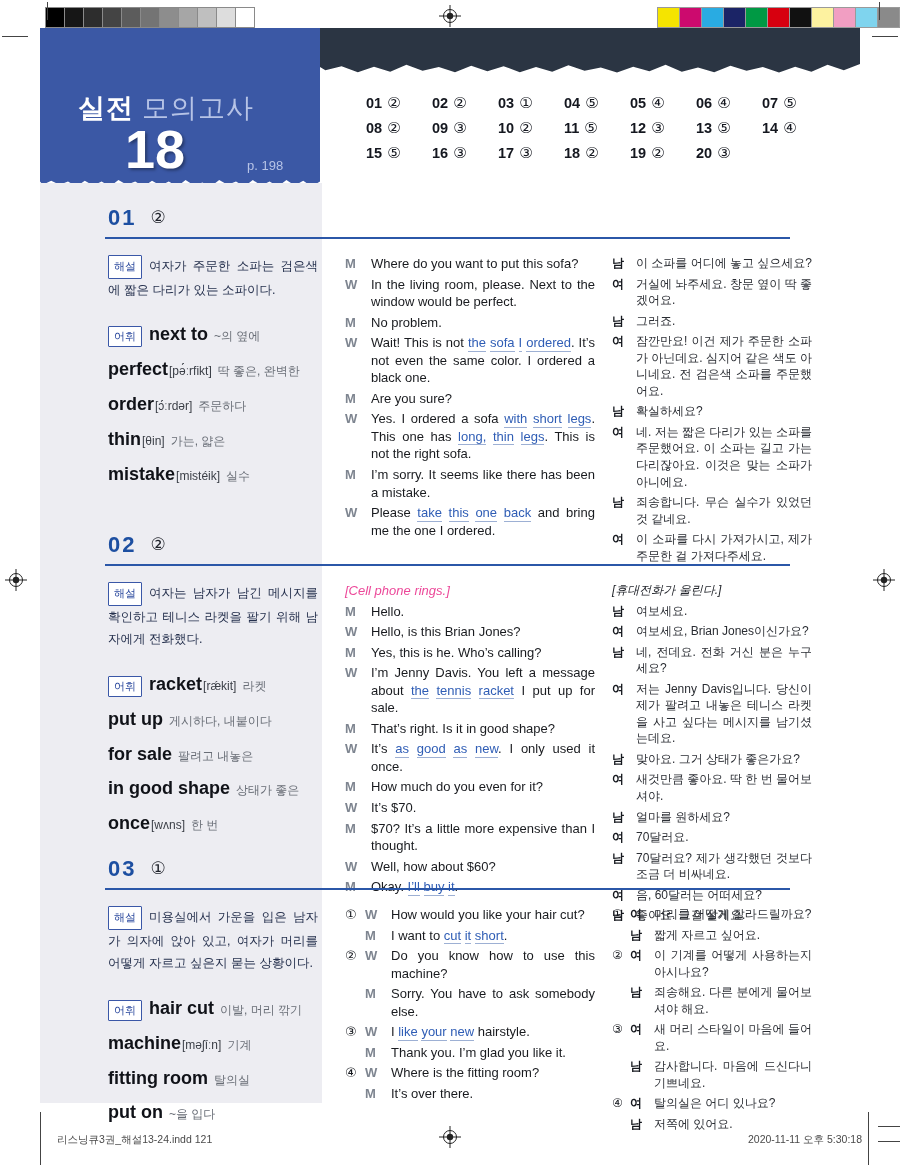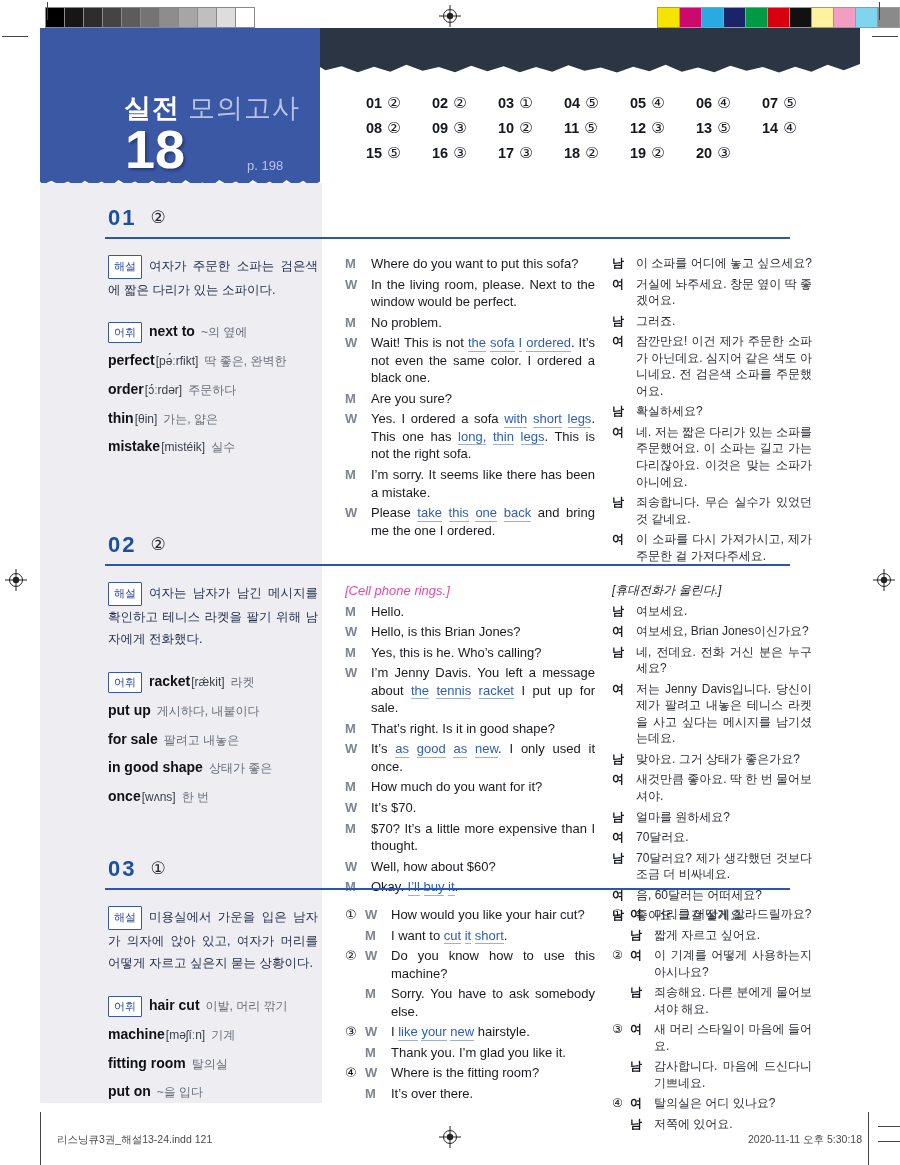--- a/index.html
+++ b/index.html
@@ -11,21 +11,21 @@
   #gray-bar .sq{width:18px;height:19px;border:1px solid #8a8a8a;margin-left:-1px;}
   #color-bar{left:658px;top:7px;}
   #color-bar .sq{width:21px;height:19px;border:1px solid #9a9a9a;margin-left:-1px;}
   .regmark{position:absolute;width:22px;height:22px;}
   .cropline{position:absolute;background:#444;}
   
   .hdr-blue{position:absolute;left:40px;top:28px;width:280px;height:160px;background:#3b58a5;
     clip-path:polygon(0 0,100% 0,100% 96%,97% 99%,94% 95.5%,91% 98.5%,88% 95%,85% 99%,82% 96%,79% 98.5%,76% 95%,73% 99%,70% 96%,67% 98%,64% 95%,61% 99%,58% 96.5%,55% 98.5%,52% 95%,49% 99%,46% 96%,43% 98.5%,40% 95.5%,37% 99%,34% 96%,31% 98%,28% 95%,25% 99%,22% 96%,19% 98.5%,16% 95.5%,13% 99%,10% 96%,7% 98%,4% 95.5%,1% 98%,0 96%);}
   .hdr-band{position:absolute;left:320px;top:28px;width:540px;height:46px;background:#2b3543;
     clip-path:polygon(0 0,100% 0,100% 78%,97% 92%,94% 80%,91% 95%,88% 84%,85% 97%,82% 85%,79% 93%,76% 82%,73% 96%,70% 86%,67% 95%,64% 80%,61% 94%,58% 84%,55% 97%,52% 86%,49% 93%,46% 81%,43% 95%,40% 85%,37% 96%,34% 83%,31% 94%,28% 82%,25% 96%,22% 85%,19% 93%,16% 80%,13% 95%,10% 84%,7% 96%,4% 83%,1% 92%,0 85%);}
-  .hdr-title{position:absolute;left:78px;top:90px;width:230px;font-size:27px;letter-spacing:1px;margin-left:46px;}
+  .hdr-title{position:absolute;left:78px;top:90px;width:230px;font-size:27px;letter-spacing:1px;}
   .hdr-title .t-main{color:#ffffff;font-weight:bold;}
   .hdr-title .t-sub{color:#b6c3e6;font-weight:normal;margin-left:8px;}
   .hdr-num{position:absolute;left:95px;top:118px;width:120px;text-align:center;font-size:54px;
            font-weight:bold;color:#ffffff;text-shadow:2px 2px 3px rgba(0,0,0,.35);}
   .hdr-page{position:absolute;left:247px;top:158px;font-size:13px;color:#b6c3e6;}
   
   #answer-grid{position:absolute;left:366px;top:94px;display:grid;grid-template-columns:repeat(7,66px);
                grid-auto-rows:25px;}
   .a-cell{white-space:nowrap;}
   .a-no{font-weight:bold;font-size:14.5px;color:#14171f;}
@@ -40,21 +40,21 @@
   .sec-rule{margin-left:65px;width:685px;height:2px;background:#2b57a8;margin-top:4px;}
   .sec-body{display:flex;margin-top:16px;align-items:flex-start;}
   .col-left{margin-left:68px;width:210px;flex:none;}
   .col-mid{margin-left:27px;width:250px;flex:none;}
   .col-right{margin-left:17px;width:200px;flex:none;}
   
   .badge{display:inline-block;border:1px solid #3a57a7;color:#2c4a9e;background:#ffffff;
          font-size:11px;padding:1px 5px;margin-right:7px;border-radius:1px;}
   .haeseol{font-size:12.5px;line-height:1.8;color:#25304d;text-align:justify;margin-bottom:20px;}
   .vocab-lead,.v-line{font-size:12.5px;line-height:1.55;margin-top:7px;}
-  .v-en{font-weight:bold;color:#101218;font-size:14px;}
+  .v-en{font-weight:bold;color:#101218;font-size:18px;}
   .v-pr{color:#3a3e46;font-size:12px;margin-left:1px;}
   .v-ko{color:#686d76;font-size:12px;margin-left:6px;}
   
   .d-line{display:flex;font-size:13px;line-height:1.35;margin-bottom:3px;color:#191b1f;}
   .d-line.stage{font-style:italic;color:#ec4899;display:block;}
   .d-num{width:20px;flex:none;color:#15181e;font-size:13px;}
   .d-sp{font-weight:bold;color:#7e8590;width:26px;flex:none;}
   .d-tx{flex:1;text-align:justify;}
   .hl{color:#2f5db5;border-bottom:1px solid #9db0d4;padding-bottom:0.5px;}
   
@@ -293,21 +293,21 @@
           <div class="d-line">
             <span class="d-sp">M</span>
             <span class="d-tx">That’s right. Is it in good shape?</span>
           </div>
           <div class="d-line">
             <span class="d-sp">W</span>
             <span class="d-tx">It’s <span class="hl">as</span> <span class="hl">good</span> <span class="hl">as</span> <span class="hl">new</span>. I only used it once.</span>
           </div>
           <div class="d-line">
             <span class="d-sp">M</span>
-            <span class="d-tx">How much do you want for it?</span>
+            <span class="d-tx">How much do you even for it?</span>
           </div>
           <div class="d-line">
             <span class="d-sp">W</span>
             <span class="d-tx">It’s $70.</span>
           </div>
           <div class="d-line">
             <span class="d-sp">M</span>
             <span class="d-tx">$70? It’s a little more expensive than I thought.</span>
           </div>
           <div class="d-line">

